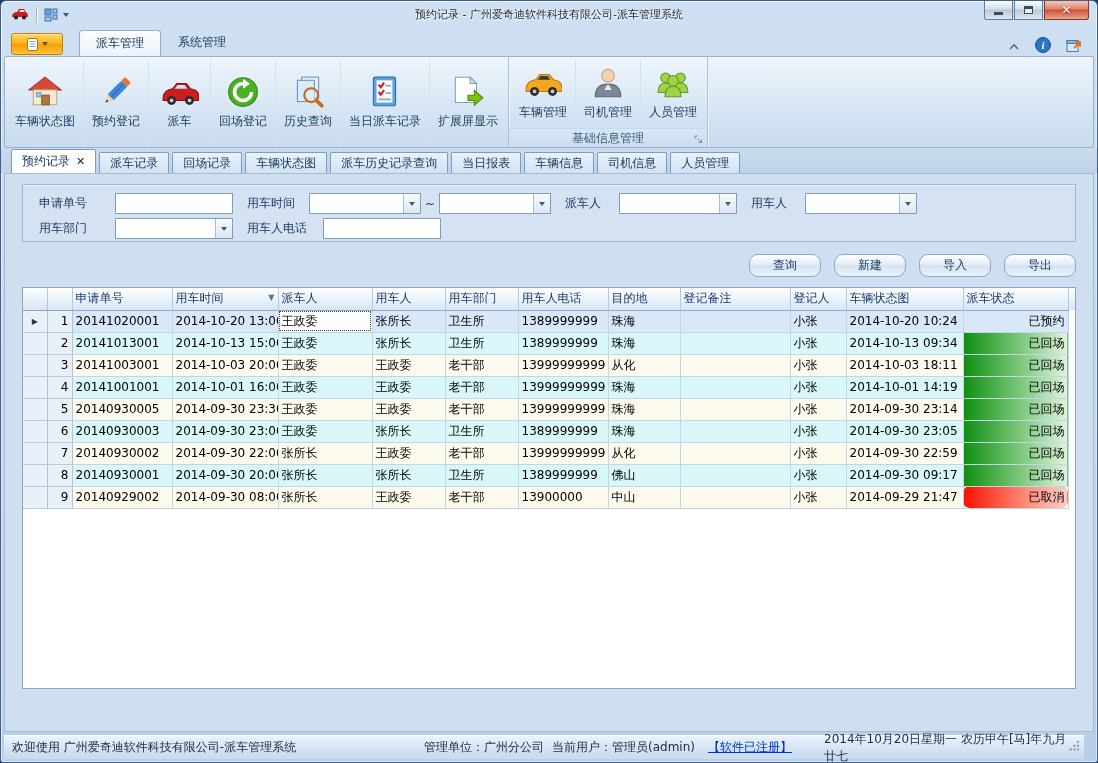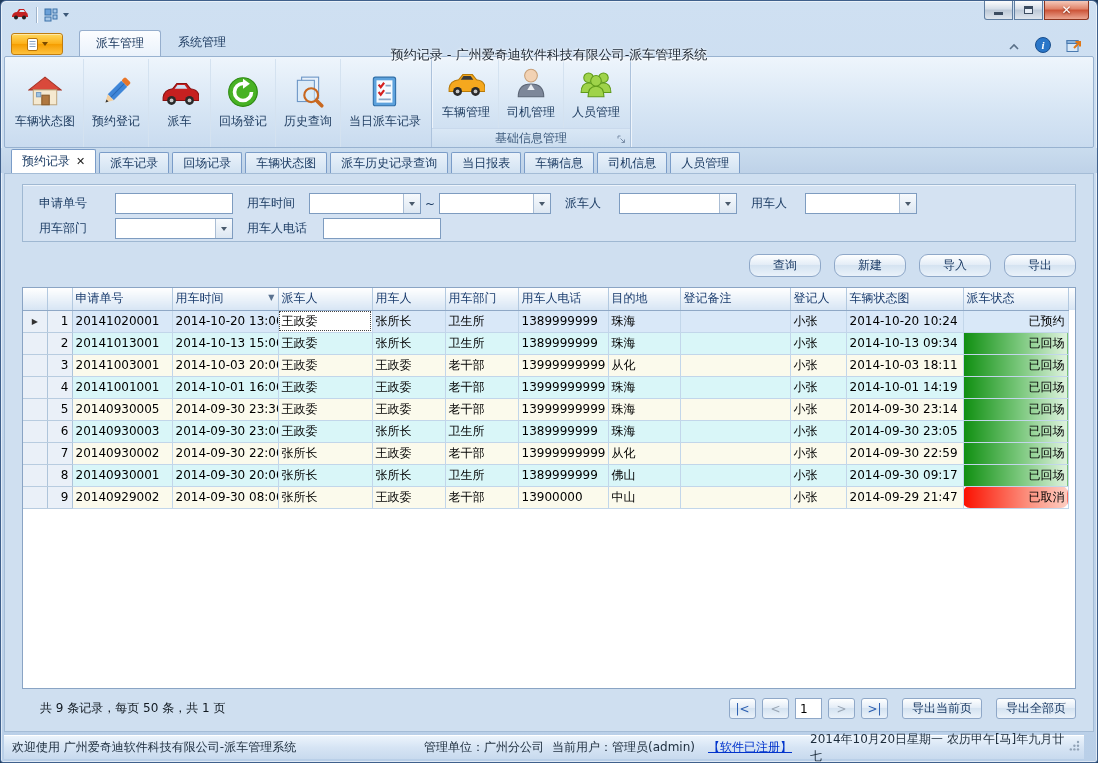--- a/index.html
+++ b/index.html
@@ -8,21 +8,21 @@
 
   .window { position:absolute; inset:0; border-radius:6px 6px 3px 3px;
     background:linear-gradient(#cfe0f2,#b9cfe8); border:1px solid #3f608c;
     box-shadow:inset 0 0 0 1px rgba(255,255,255,.55); overflow:hidden; }
 
   
   .titlebar { position:relative; height:28px; }
   .tb-left { position:absolute; left:10px; top:6px; display:flex; align-items:center; gap:7px; }
   .tb-sep { width:1px; height:16px; background:#9fb4cc; box-shadow:1px 0 #fff; }
   .caret { width:0; height:0; border-left:3px solid transparent; border-right:3px solid transparent; border-top:4px solid #3c5878; display:inline-block; }
-  .title { position:absolute; left:0; right:0; top:6px; text-align:center; color:#17222f; font-size:13px; text-shadow:0 0 3px #fff,0 1px 2px #fff;margin-top:39px; }
+  .title { position:absolute; left:0; right:0; top:6px; text-align:center; color:#17222f; font-size:11px; text-shadow:0 0 3px #fff,0 1px 2px #fff; }
   .winbtns { position:absolute; top:0; right:8px; display:flex; }
   .wbtn { width:29px; height:19px; border:1px solid #5f7da0; border-top:none;
     background:linear-gradient(#fdfdfd,#d4dde8 45%,#bcc8d6 50%,#dfe6ee);
     display:flex; align-items:center; justify-content:center; margin-left:1px; }
   .wbtn:first-child { border-radius:0 0 0 3px; }
   .wbtn.close { width:45px; border-radius:0 0 3px 0; border-color:#8c3520;
     background:linear-gradient(#f5c9ba,#e08268 45%,#cc5236 50%,#eba692);
     color:#fff; font-weight:bold; font-size:12px; text-shadow:0 1px 2px #7a2a18; }
   .glyph-min { width:9px; height:3px; background:#3c4c60; margin-top:7px; }
   .glyph-max { width:9px; height:8px; border:1px solid #3c4c60; border-top:3px solid #3c4c60; background:#e8eef6; }
@@ -115,21 +115,21 @@
   .pg.wide { padding:0 9px; color:#1a3a64; margin-left:8px; }
 
   
   .statusbar { position:absolute; left:3px; right:13px; bottom:3px; height:24px;
     background:linear-gradient(#ecf4fc,#d6e4f4 50%,#c8daee); border-top:1px solid #fff;
     display:flex; align-items:center; padding:0 8px; color:#1c2c3c; }
   .sb-welcome { flex:0 0 412px; }
   .sb-unit { flex:0 0 128px; }
   .sb-user { flex:0 0 156px; }
   .sb-license { color:#0033cc; text-decoration:underline; margin-right:18px; }
-  .sb-date { flex:1; }
+  .sb-date { flex:1;margin-left:14px; }
   .grip { position:absolute; right:4px; bottom:5px; }
 </style>
 </head>
 <body>
 
 <div class="window">
 
   <div class="titlebar">
     <div class="tb-left">
       <span>
@@ -263,20 +263,30 @@
                 <rect x="8" y="5" width="15" height="21" fill="#f4faff"></rect>
                 <path d="M10 9 l2 2.5 3.2-4.2" stroke="#d42020" stroke-width="2" fill="none"></path>
                 <line x1="16.5" y1="10" x2="21.5" y2="10" stroke="#88a8c8" stroke-width="1.6"></line>
                 <path d="M10 16 l2 2.5 3.2-4.2" stroke="#d42020" stroke-width="2" fill="none"></path>
                 <line x1="16.5" y1="17" x2="21.5" y2="17" stroke="#88a8c8" stroke-width="1.6"></line>
                 <line x1="10" y1="23" x2="21.5" y2="23" stroke="#88a8c8" stroke-width="1.6"></line>
               </svg>
           </span>
           <span>当日派车记录</span>
         </div>
+        <div class="rbtn">
+          <span class="ricon">
+            <svg width="36" height="34" viewBox="0 0 34 32">
+                <path d="M5 2 h14 l6 6 v18 H5z" fill="#fff" stroke="#7aa0c4"></path>
+                <path d="M19 2 l6 6 h-6z" fill="#cfe0f0" stroke="#7aa0c4"></path>
+                <path d="M17 19 h6 v-4.5 l8 7 -8 7 V24 h-6z" fill="#74c410" stroke="#4a8a00"></path>
+              </svg>
+          </span>
+          <span>扩展屏显示</span>
+        </div>
       </div>
     </div>
     <div class="rgroup">
       <div class="rgroup-buttons">
         <div class="rbtn">
           <span class="ricon">
             <svg width="38" height="32" viewBox="0 0 36 30">
                 <path d="M2 20 q1-7 9-8 l4-5 h9 l4 5 q8 1 8 8 v3 H2z" fill="#f5a81e" stroke="#b87a08"></path>
                 <path d="M13 12 l2.6-3.6 h6.8 l2.6 3.6z" fill="#3a3a3a"></path>
                 <circle cx="10" cy="23" r="4.2" fill="#2a2a2a"></circle>
@@ -544,32 +554,20 @@
               <td class="c-dest">中山</td>
               <td class="c-remark"></td>
               <td class="c-registrar">小张</td>
               <td class="c-accept_time">2014-09-29 21:47</td>
               <td class="c-status st-cancelled">已取消</td>
             </tr>
           </tbody>
       </table>
     </div>
 
-    <div class="gridfooter">
-      <span class="summary">共 9 条记录，每页 50 条，共 1 页</span>
-      <span class="pager">
-        <span class="pg blue">|&lt;</span>
-        <span class="pg dis">&lt;</span>
-        <input class="pg-input" value="1" style="">
-        <span class="pg dis">&gt;</span>
-        <span class="pg blue">&gt;|</span>
-        <span class="pg wide">导出当前页</span>
-        <span class="pg wide">导出全部页</span>
-      </span>
-    </div>
   </div>
 
   <div class="statusbar">
     <span class="sb-welcome">欢迎使用 广州爱奇迪软件科技有限公司-派车管理系统</span>
     <span class="sb-unit">管理单位：广州分公司</span>
     <span class="sb-user">当前用户：管理员(admin)</span>
     <span class="sb-license">【软件已注册】</span>
     <span class="sb-date">2014年10月20日星期一 农历甲午[马]年九月廿七</span>
     <span class="grip">
       <svg width="11" height="11" viewBox="0 0 11 11" fill="#90a2b6">

